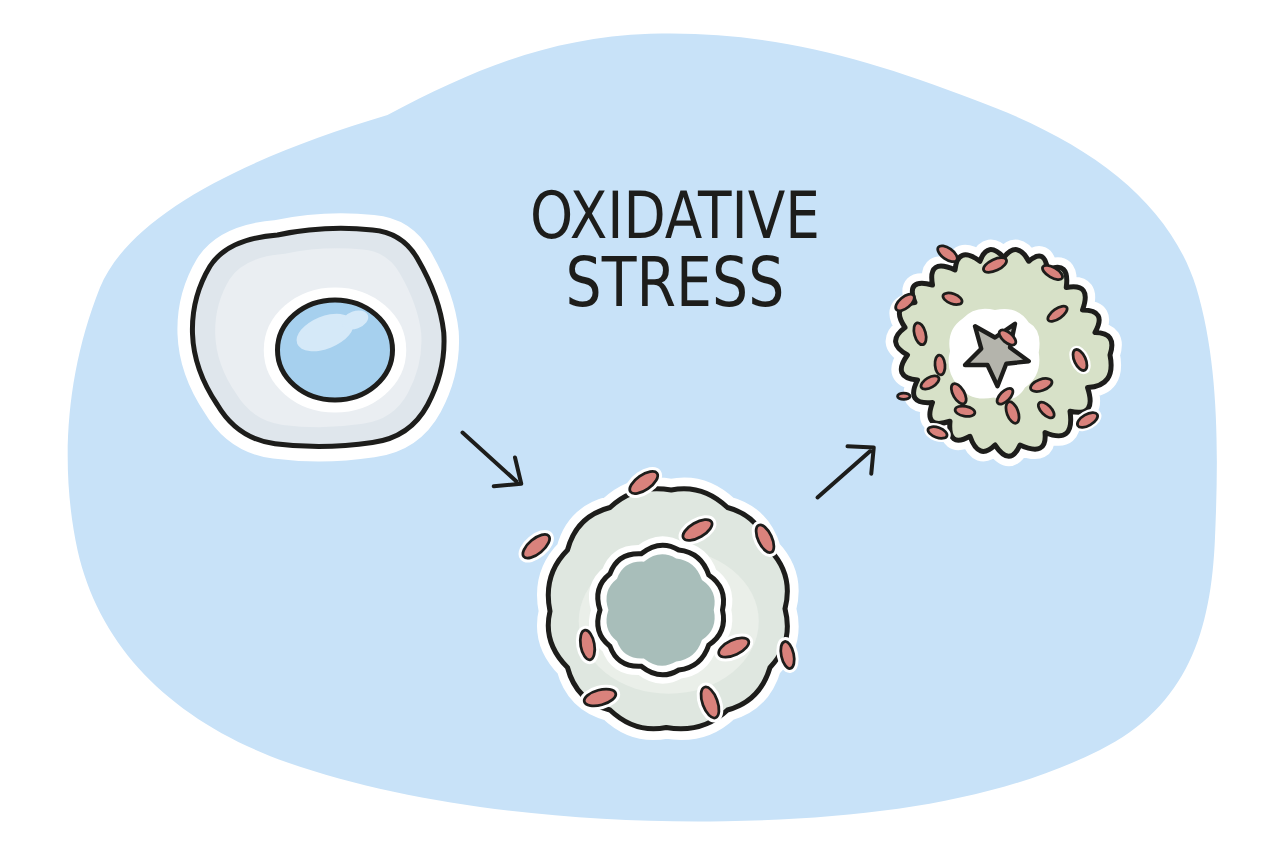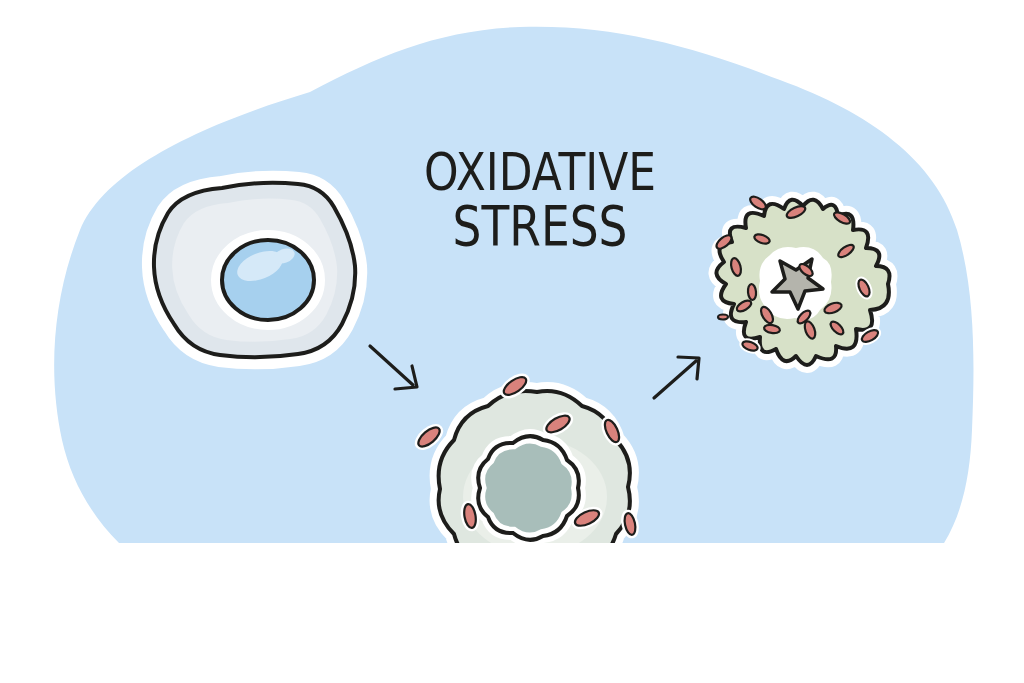--- a/index.html
+++ b/index.html
@@ -1,16 +1,16 @@
 <!DOCTYPE html>
 <html><head>
 <meta charset="utf-8">
 <style>
   html,body{margin:0;padding:0;background:#ffffff;}
-  #canvas{position:relative;width:1024px;height:543px;background:#ffffff;overflow:hidden;}
+  #canvas{position:relative;width:1024px;height:683px;background:#ffffff;overflow:hidden;}
   svg{display:block;}
   .ink{stroke:#1d1d1b;}
   .w4{stroke-width:4;}
   .w35{stroke-width:3.5;}
   .w3{stroke-width:3.2;}
   .w22{stroke-width:2.2;}
   .nofill{fill:none;}
   .halo{fill:#ffffff;stroke:#ffffff;}
   .round{stroke-linecap:round;stroke-linejoin:round;}
   text{font-family:"DejaVu Sans","Liberation Sans",sans-serif;}

